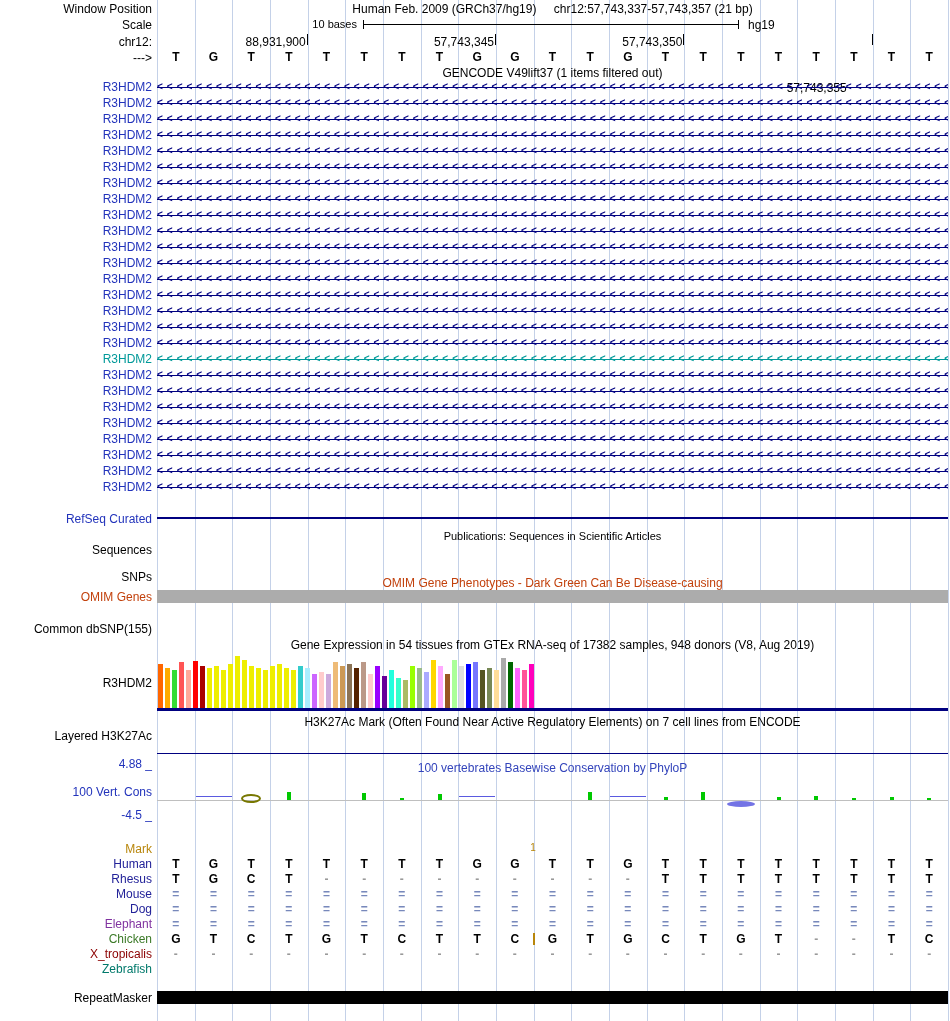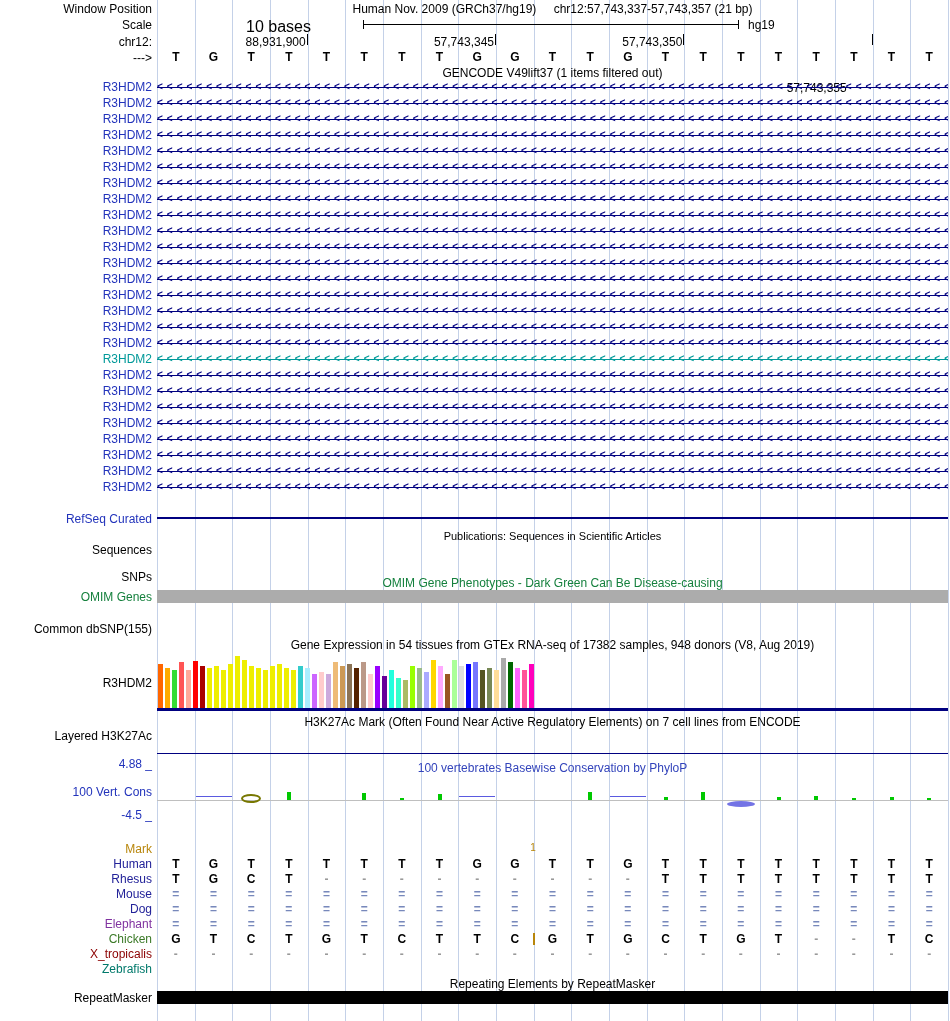--- a/index.html
+++ b/index.html
@@ -5,21 +5,21 @@
   html,body{margin:0;padding:0;background:#fff;}
   .browser{position:relative;width:950px;height:1021px;background:#fff;
            font-family:"Liberation Sans",sans-serif;overflow:hidden;}
   .abs{position:absolute;}
   .lbl{position:absolute;left:0;width:152px;text-align:right;font-size:12px;
        white-space:nowrap;color:#000;line-height:14px;}
   .ctr{position:absolute;left:157px;width:791px;text-align:center;font-size:12px;
        white-space:nowrap;color:#000;line-height:14px;}
   .s11{font-size:11px;}
   .blue{color:#2233BB;}
-  .green{color:#15803d;}
+  .green{color:#c2410c;}
   .orange{color:#B8860B;}
   .base{font-size:12px;font-weight:bold;line-height:14px;}
 </style>
 </head>
 <body>
 
 <div class="browser" id="browser">
   <div id="gridlayer" class="abs" style="left:0;top:0;width:950px;height:1021px;">
       <div class="abs" style="left: 157px; top: 0px; width: 1px; height: 1021px; background: rgb(196, 209, 232);"></div>
       <div class="abs" style="left: 194.67px; top: 0px; width: 1px; height: 1021px; background: rgb(196, 209, 232);"></div>
@@ -40,26 +40,26 @@
       <div class="abs" style="left: 759.67px; top: 0px; width: 1px; height: 1021px; background: rgb(196, 209, 232);"></div>
       <div class="abs" style="left: 797.33px; top: 0px; width: 1px; height: 1021px; background: rgb(196, 209, 232);"></div>
       <div class="abs" style="left: 835px; top: 0px; width: 1px; height: 1021px; background: rgb(196, 209, 232);"></div>
       <div class="abs" style="left: 872.67px; top: 0px; width: 1px; height: 1021px; background: rgb(196, 209, 232);"></div>
       <div class="abs" style="left: 910.33px; top: 0px; width: 1px; height: 1021px; background: rgb(196, 209, 232);"></div>
       <div class="abs" style="left: 948px; top: 0px; width: 1px; height: 1021px; background: rgb(196, 209, 232);"></div>
     </div>
 
   <div class="lbl" style="top:2px">Window Position</div>
   <div class="ctr" style="top:2px">
-    <span>Human Nov. 2009 (GRCh37/hg19)</span>
+    <span>Human Feb. 2009 (GRCh37/hg19)</span>
     <span style="margin-left:14px">chr12:57,743,337-57,743,357 (21 bp)</span>
   </div>
 
   <div class="lbl" style="top:18px">Scale</div>
-  <div class="abs" style="top:18px;left:200px;width:157px;text-align:center;font-size:16px">10 bases</div>
+  <div class="abs" style="top:18px;left:200px;width:157px;text-align:right;font-size:11px">10 bases</div>
   <div class="abs" style="top:24px;left:363px;width:376px;height:1px;background:#000"></div>
   <div class="abs" style="top:20px;left:363px;width:1px;height:9px;background:#000"></div>
   <div class="abs" style="top:20px;left:738px;width:1px;height:9px;background:#000"></div>
   <div class="abs" style="top:18px;left:748px;font-size:12px">hg19</div>
 
   <div class="lbl" style="top:35px">chr12:</div>
   <div class="lbl" style="top:51px">---&gt;</div>
 
   <div class="ctr" style="top:66px">GENCODE V49lift37 (1 items filtered out)</div>
 
@@ -86,21 +86,20 @@
 
   <div class="ctr" style="top:761px;color:#3344BB">100 vertebrates Basewise Conservation by PhyloP</div>
   <div class="lbl blue" style="top:757px">4.88 _</div>
   <div class="lbl blue" style="top:785px">100 Vert. Cons</div>
   <div class="lbl blue" style="top:808px">-4.5 _</div>
   <div class="abs" style="top:800px;left:157px;width:791px;height:1px;background:#BFBFBF"></div>
 
   <div class="lbl orange" style="top:842px">Mark</div>
   <div class="abs orange" style="top:842px;left:527px;width:12px;text-align:center;font-size:10px">1</div>
 
-  <div class="ctr" style="top:977px">Repeating Elements by RepeatMasker</div>
   <div class="lbl" style="top:991px">RepeatMasker</div>
   <div class="abs" style="top:991px;left:157px;width:791px;height:13px;background:#000"></div>
 <div class="abs" style="left: 306.67px; top: 34px; width: 1px; height: 11px; background: rgb(0, 0, 0);"></div>
     <div class="abs" style="left: 221.67px; top: 35px; width: 84px; text-align: right; font-size: 12px;">88,931,900</div>
     <div class="abs" style="left: 495px; top: 34px; width: 1px; height: 11px; background: rgb(0, 0, 0);"></div>
     <div class="abs" style="left: 410px; top: 35px; width: 84px; text-align: right; font-size: 12px;">57,743,345</div>
     <div class="abs" style="left: 683.33px; top: 34px; width: 1px; height: 11px; background: rgb(0, 0, 0);"></div>
     <div class="abs" style="left: 598.33px; top: 35px; width: 84px; text-align: right; font-size: 12px;">57,743,350</div>
     <div class="abs" style="left: 871.67px; top: 34px; width: 1px; height: 11px; background: rgb(0, 0, 0);"></div>
     <div class="abs" style="left: 786.67px; top: 35px; width: 84px; text-align: left; font-size: 12px; margin-top: 46px;">57,743,355</div>

